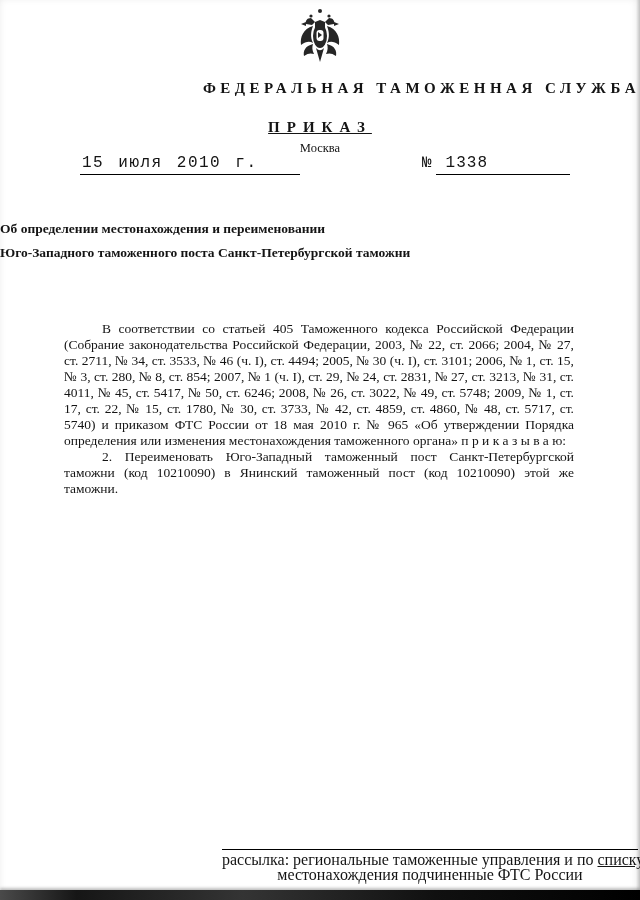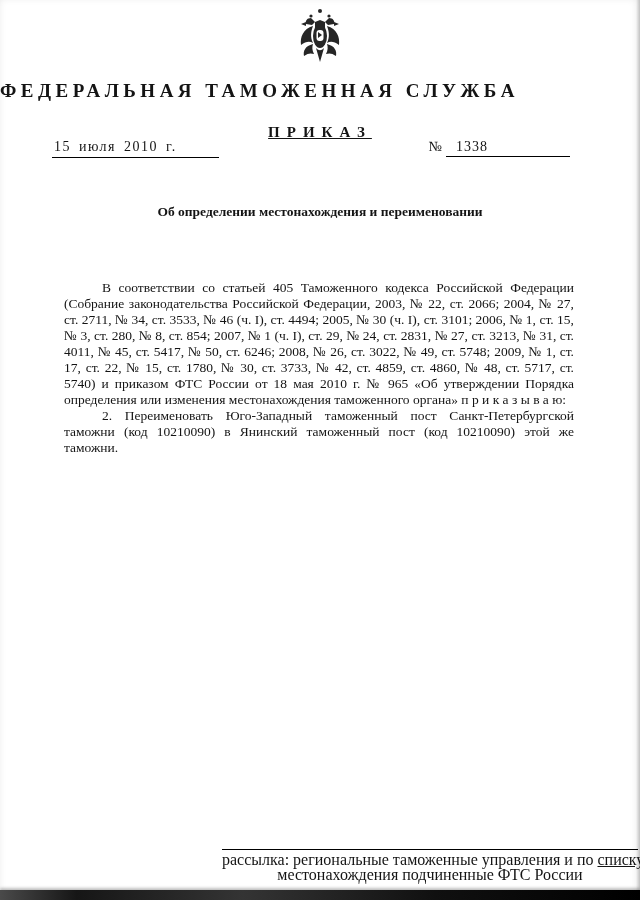--- a/index.html
+++ b/index.html
@@ -8,44 +8,44 @@
     width:640px;height:900px;
     margin:0 auto;
     background:#fff;
     color:#141414;
     font-family:"Liberation Serif","DejaVu Serif",serif;
     overflow:hidden;
     box-shadow:inset -2px -3px 8px rgba(0,0,0,0.12);
   }
   .emblem{ text-align:center; padding-top:8px; height:58px; }
   .agency{
-    margin-top:14px; text-align:left; font-weight:bold;
-    font-size:19px; letter-spacing:4.5px; white-space:nowrap;
+    margin-top:14px; text-align:right; font-weight:bold;
+    font-size:15px; letter-spacing:4.5px; white-space:nowrap;
   }
   .doctype{
     margin-top:22px; text-align:center; font-weight:bold;
     font-size:15px; letter-spacing:7px;text-decoration:underline;
   }
   .city{ margin-top:5px; text-align:center; font-size:12.5px; }
   .meta-row{
     display:flex; justify-content:space-between; align-items:baseline;
-    padding:0 70px 0 52px; margin-top:-2px; font-size:14px;
+    padding:0 70px 0 80px; margin-top:-2px; font-size:16px;font-family:Liberation Mono, monospace;
   }
   .date{
     border-bottom:1.5px solid #000;
     padding:0 42px 2px 2px;
     letter-spacing:1.5px; word-spacing:3px; font-weight:500;
   }
   .num-sign{ margin-right:4px; }
   .num-val{
     border-bottom:1.5px solid #000;
     padding:0 82px 2px 10px; letter-spacing:1px;margin-top:24px;
   }
   .title{
-    margin-top:42px; text-align:center; font-weight:bold;
+    margin-top:42px; font-weight:bold;
     font-size:13.5px; line-height:24px;
   }
   .body{
     margin-top:56px; padding:0 66px 0 64px;
     font-size:13.5px; line-height:16px; text-align:justify;
   }
   .body p{ margin:0; text-indent:38px; }
   .footer{
     position:absolute; top:849px; left:222px; right:2px;
     border-top:1px solid #000; font-size:16px; line-height:15px;
@@ -88,30 +88,32 @@
         <rect x="17.5" y="22" width="7" height="11" rx="3" fill="#ffffff"></rect>
         <path d="M19 24 L23 27 L19 30 Z" fill="#262626"></path>
       </g>
     </svg>
   </div>
 
   <div class="agency">ФЕДЕРАЛЬНАЯ ТАМОЖЕННАЯ СЛУЖБА</div>
 
   <div class="doctype">ПРИКАЗ</div>
 
+  <div class="city">Москва</div>
 
   <div class="meta-row">
     <span class="date">15 июля 2010 г.</span>
     <span class="number-group">
       <span class="num-sign">№</span><span class="num-val">1338</span>
     </span>
   </div>
 
   <div class="title">
     <div>Об определении местонахождения и переименовании</div>
+    <div>Юго-Западного таможенного поста Санкт-Петербургской таможни</div>
   </div>
 
   <div class="body">
     <p>В соответствии со статьей 405 Таможенного кодекса Российской Федерации (Собрание законодательства Российской Федерации, 2003, № 22, ст. 2066; 2004, № 27, ст. 2711, № 34, ст. 3533, № 46 (ч. I), ст. 4494; 2005, № 30 (ч. I), ст. 3101; 2006, № 1, ст. 15, № 3, ст. 280, № 8, ст. 854; 2007, № 1 (ч. I), ст. 29, № 24, ст. 2831, № 27, ст. 3213, № 31, ст. 4011, № 45, ст. 5417, № 50, ст. 6246; 2008, № 26, ст. 3022, № 49, ст. 5748; 2009, № 1, ст. 17, ст. 22, № 15, ст. 1780, № 30, ст. 3733, № 42, ст. 4859, ст. 4860, № 48, ст. 5717, ст. 5740) и приказом ФТС России от 18 мая 2010 г. № 965 «Об утверждении Порядка определения или изменения местонахождения таможенного органа» п р и к а з ы в а ю:</p>
     <p>2. Переименовать Юго-Западный таможенный пост Санкт-Петербургской таможни (код 10210090) в Янинский таможенный пост (код 10210090) этой же таможни.</p>
   </div>
 
   <div class="footer">
     <div class="f1">
       <span>рассылка: региональные таможенные управления и по </span><span class="u">списку таможен</span>

